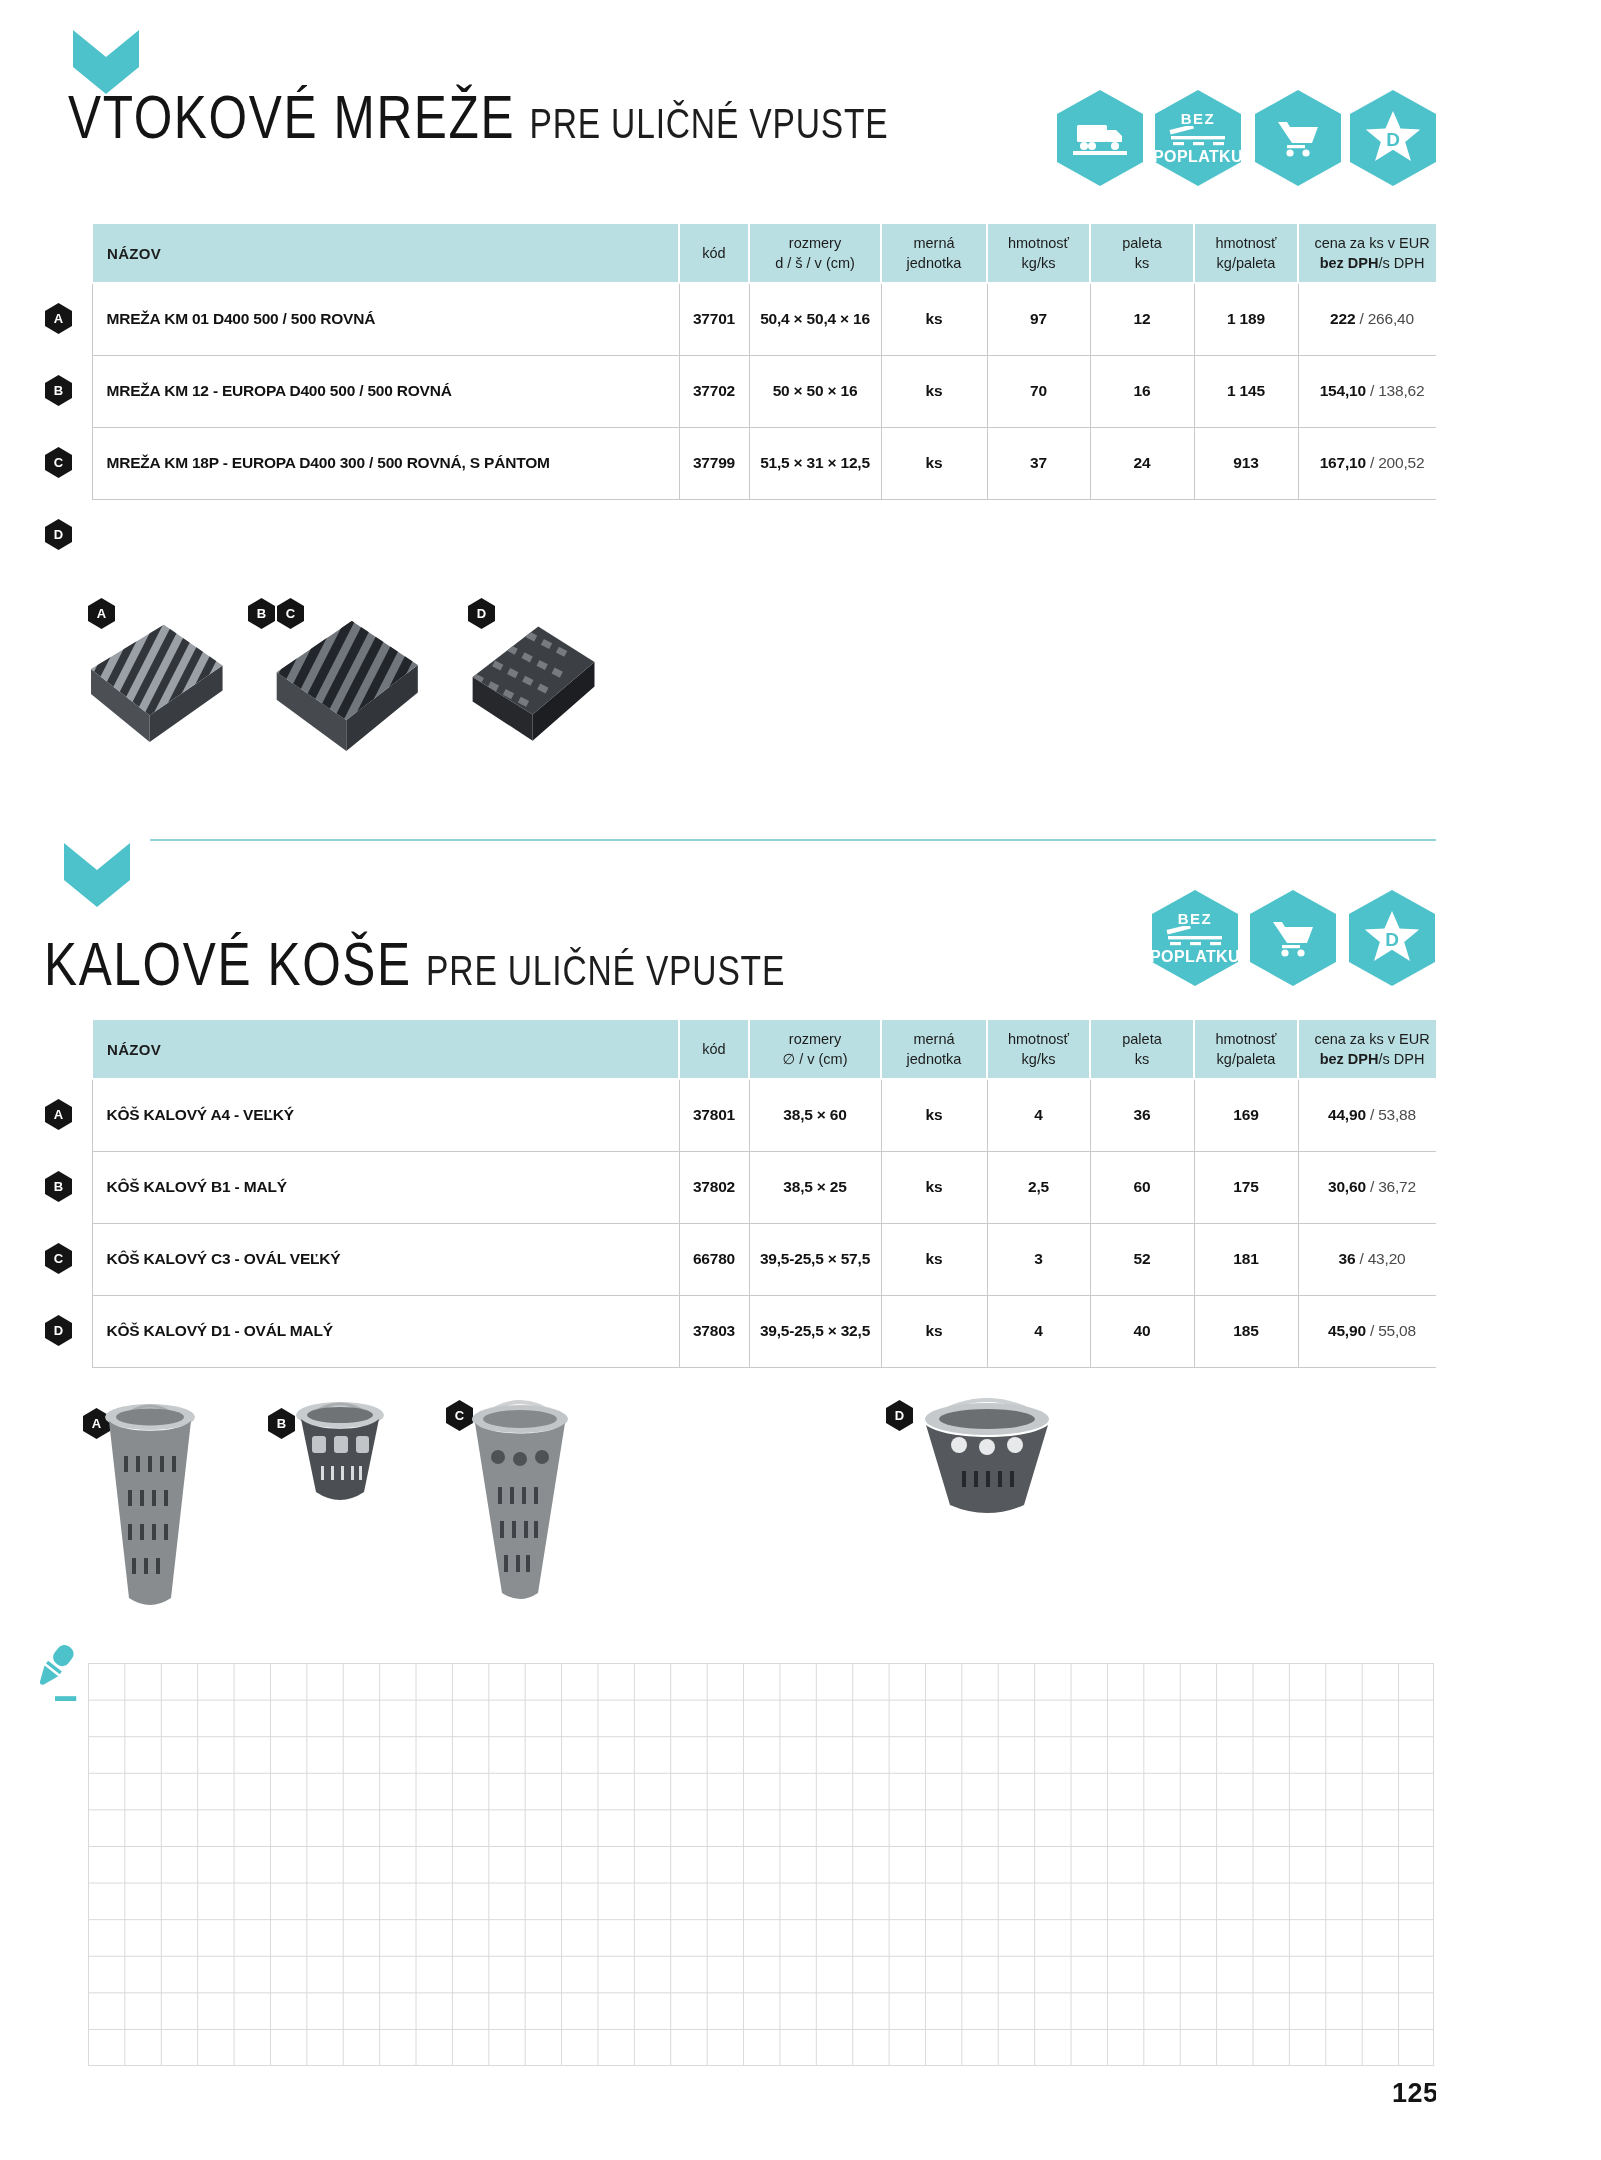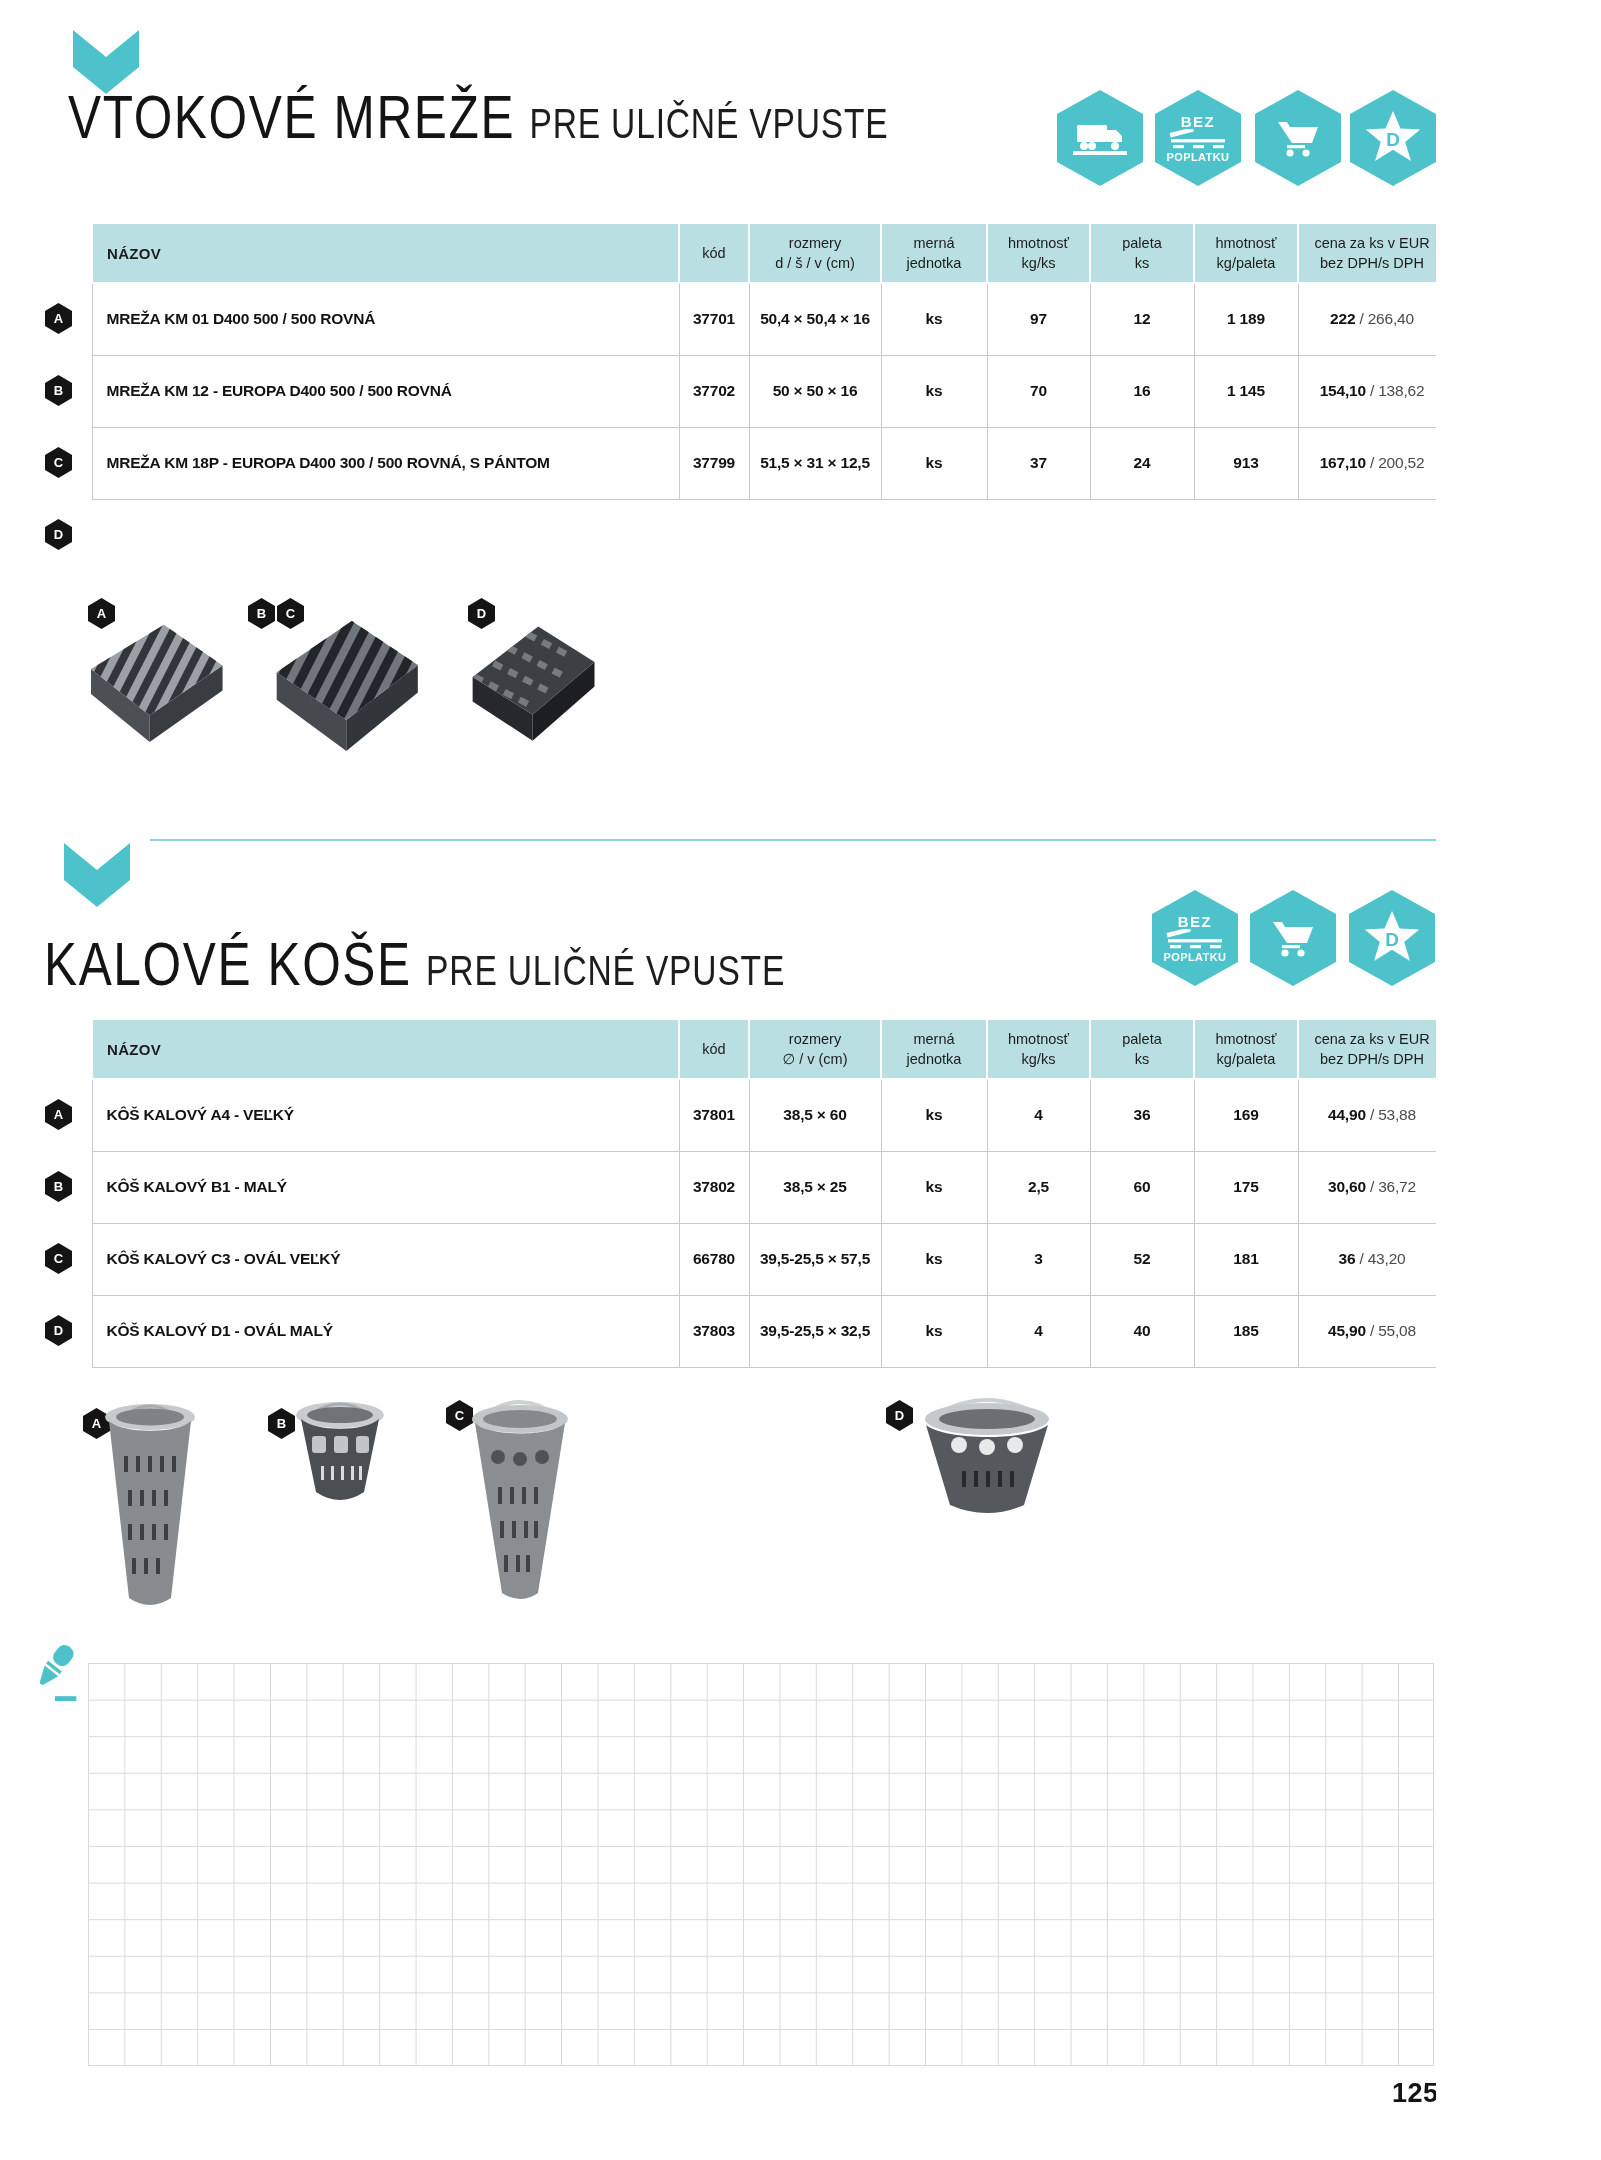--- a/index.html
+++ b/index.html
@@ -16,37 +16,37 @@
     transform:scaleX(0.8); transform-origin:0 100%; }
   .t-main { font-size:62px; font-weight:400; letter-spacing:2px; color:#141414; }
   .t-sub  { font-size:42px; font-weight:400; letter-spacing:1px; color:#1d1d1d; }
 
   
   .hex { position:absolute; width:86px; height:96px; background:var(--accent,#4ec2ca);
     clip-path:polygon(50% 0,100% 25%,100% 75%,50% 100%,0 75%,0 25%);
     display:flex; flex-direction:column; align-items:center; justify-content:center; color:#fff; }
   .hex svg { display:block; }
   .bez-l1 { font-size:15px; font-weight:700; letter-spacing:1.5px; line-height:1; }
-  .bez-l2 { font-size:11px; font-weight:700; letter-spacing:.4px; line-height:1; margin-top:1px; }
+  .bez-l2 { font-size:16px; font-weight:700; letter-spacing:.4px; line-height:1; margin-top:1px; }
   .star { width:58px; height:56px; background:#fff;
     clip-path:polygon(50% 2%,63% 33%,97% 35%,71% 57%,81% 91%,50% 71%,19% 91%,29% 57%,3% 35%,37% 33%);
     display:flex; align-items:center; justify-content:center; }
   .star span { color:var(--accent,#4ec2ca); font-weight:700; font-size:19px; margin-top:3px; }
 
   
   .hexbadge { position:absolute; width:27px; height:31px; background:#141414; color:#fff;
     clip-path:polygon(50% 0,100% 26%,100% 74%,50% 100%,0 74%,0 26%);
     display:flex; align-items:center; justify-content:center; font-size:13px; font-weight:700; }
 
   
   table.cat { position:absolute; border-collapse:collapse; table-layout:fixed; background:#fff; }
   .cat th { background:var(--thead,#b9dfe2); border:2px solid #fff; font-weight:400;
     font-size:14.5px; color:#1c1c1c; height:60px; line-height:1.4; text-align:center; }
   .cat th.h-nazov { text-align:left; padding-left:14px; font-weight:700; font-size:15px; letter-spacing:.3px; }
-  .cat th b { font-weight:400; }
+  .cat th b { font-weight:700; }
   .cat td { border:1px solid var(--tborder,#c9c9c9); height:72px; text-align:center;
     font-size:15.5px; font-weight:700; letter-spacing:-0.2px; color:#121212; }
   .cat td.c-name { text-align:left; padding-left:14px; }
   .cat td .muted { font-weight:400; color:#4a4a4a;margin-top:40px; }
 
   .photo { position:absolute; }
   .divider { position:absolute; height:2px; background:#8ed4d9; }
 
   
   .notes-grid { position:absolute; left:88px; top:1663px; width:1346px; height:403px;

